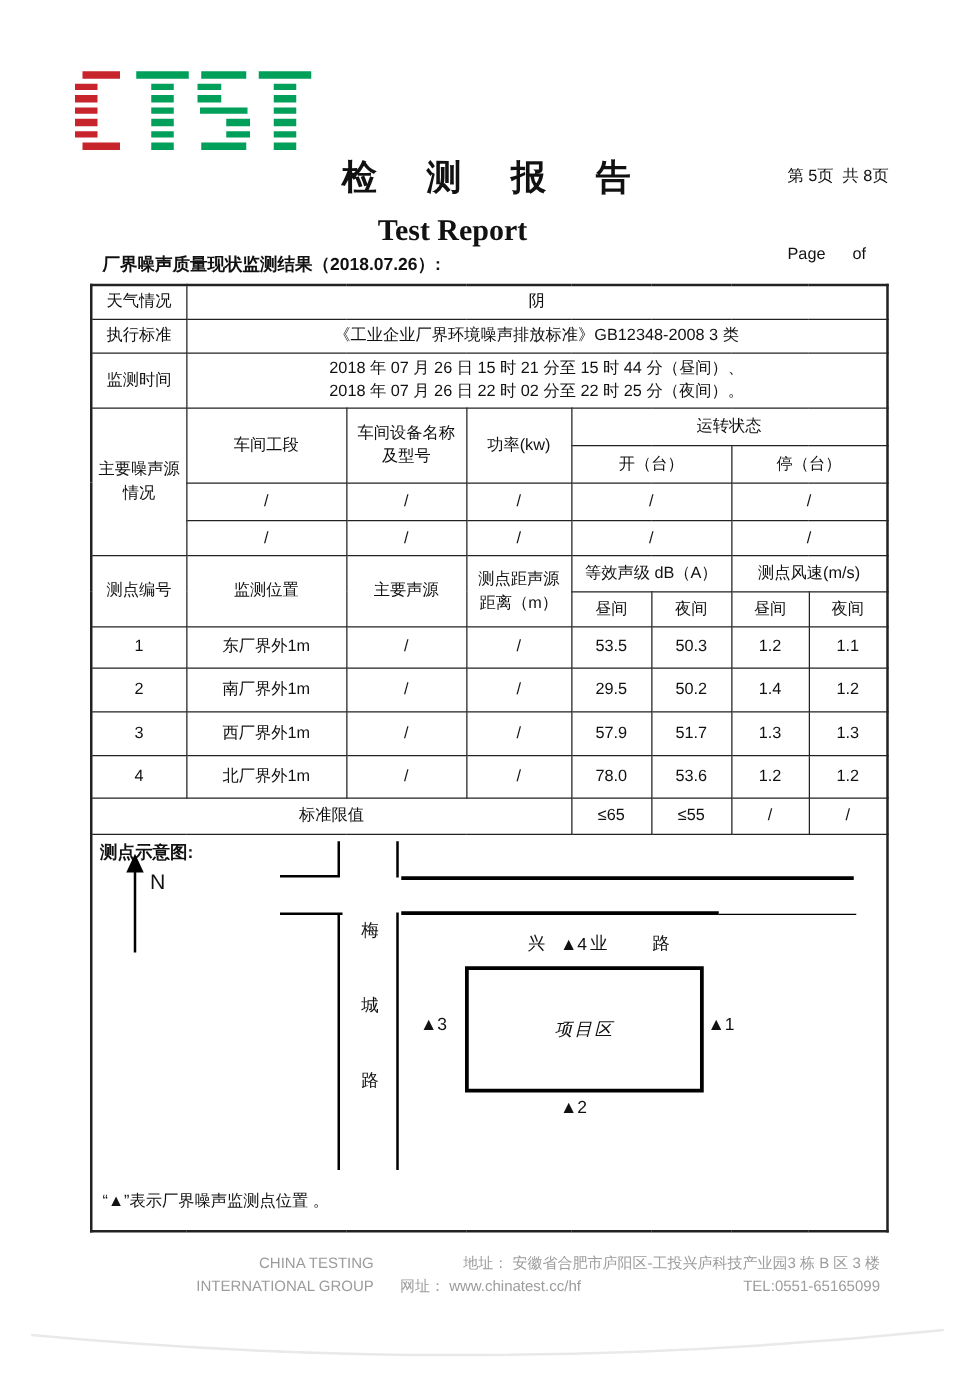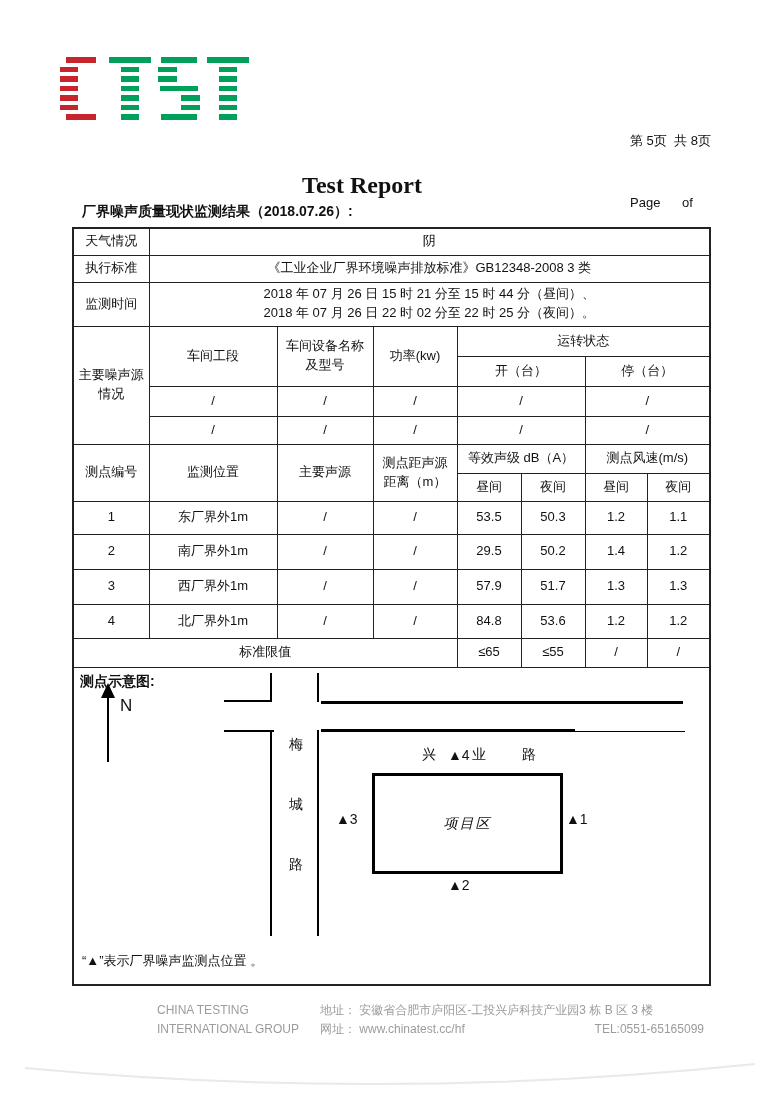--- a/index.html
+++ b/index.html
@@ -42,21 +42,21 @@
   .north-label{position:absolute;left:46px;top:26px;font-size:17px;}
   .road-h-label{position:absolute;left:300px;top:41px;width:210px;text-align:center;
                 font-size:14px;letter-spacing:16px;text-indent:16px;margin-top:35px;}
   .road-v-char{position:absolute;left:203px;width:38px;text-align:center;font-size:14px;}
   .site-rect{position:absolute;left:298px;top:105px;width:191px;height:101px;
              border:3px solid #000;box-sizing:border-box;display:flex;
              align-items:center;justify-content:center;font-size:14px;letter-spacing:2px;font-style:italic;}
   .pt{position:absolute;font-size:14px;}
 
   
-  .ft{color:#9c9c9c;font-size:12px;}
+  .ft{color:#9c9c9c;font-size:12px;text-align:right;}
   .ft-company{position:absolute;left:157px;top:1001px;line-height:1.55;}
   .ft-block{position:absolute;left:320px;top:1001px;width:384px;line-height:1.55;}
   .ft-line2{display:flex;justify-content:space-between;}
   .swoosh{position:absolute;left:0;top:1056px;}
 </style>
 </head>
 <body>
 
 <div class="page">
 
@@ -98,20 +98,21 @@
         <div class="logo-stripe" style="top: 57px; left: 29%; width: 42%; background: rgb(0, 160, 90);"></div>
       </div>
     </div>
 
 
   <div class="hdr-right2">
     <div>第 5页  共 8页</div>
     <div>Page      of</div>
   </div>
 
+  <div class="title-cn">检 测 报 告</div>
   <div class="title-en">Test Report</div>
 
   <div class="section-title">厂界噪声质量现状监测结果（2018.07.26）:</div>
 
   <div class="tbl-wrap">
   <table class="rpt">
     <colgroup>
       <col style="width:76px">
           <col style="width:128px">
           <col style="width:96px">
@@ -210,21 +211,21 @@
       <td>57.9</td>
       <td>51.7</td>
       <td>1.3</td>
       <td>1.3</td>
     </tr>
     <tr class="h34">
       <td>4</td>
       <td>北厂界外1m</td>
       <td>/</td>
       <td>/</td>
-      <td>84.8</td>
+      <td>78.0</td>
       <td>53.6</td>
       <td>1.2</td>
       <td>1.2</td>
     </tr>
 
     <tr class="h29">
       <td colspan="4">标准限值</td>
       <td>≤65</td>
       <td>≤55</td>
       <td>/</td>

